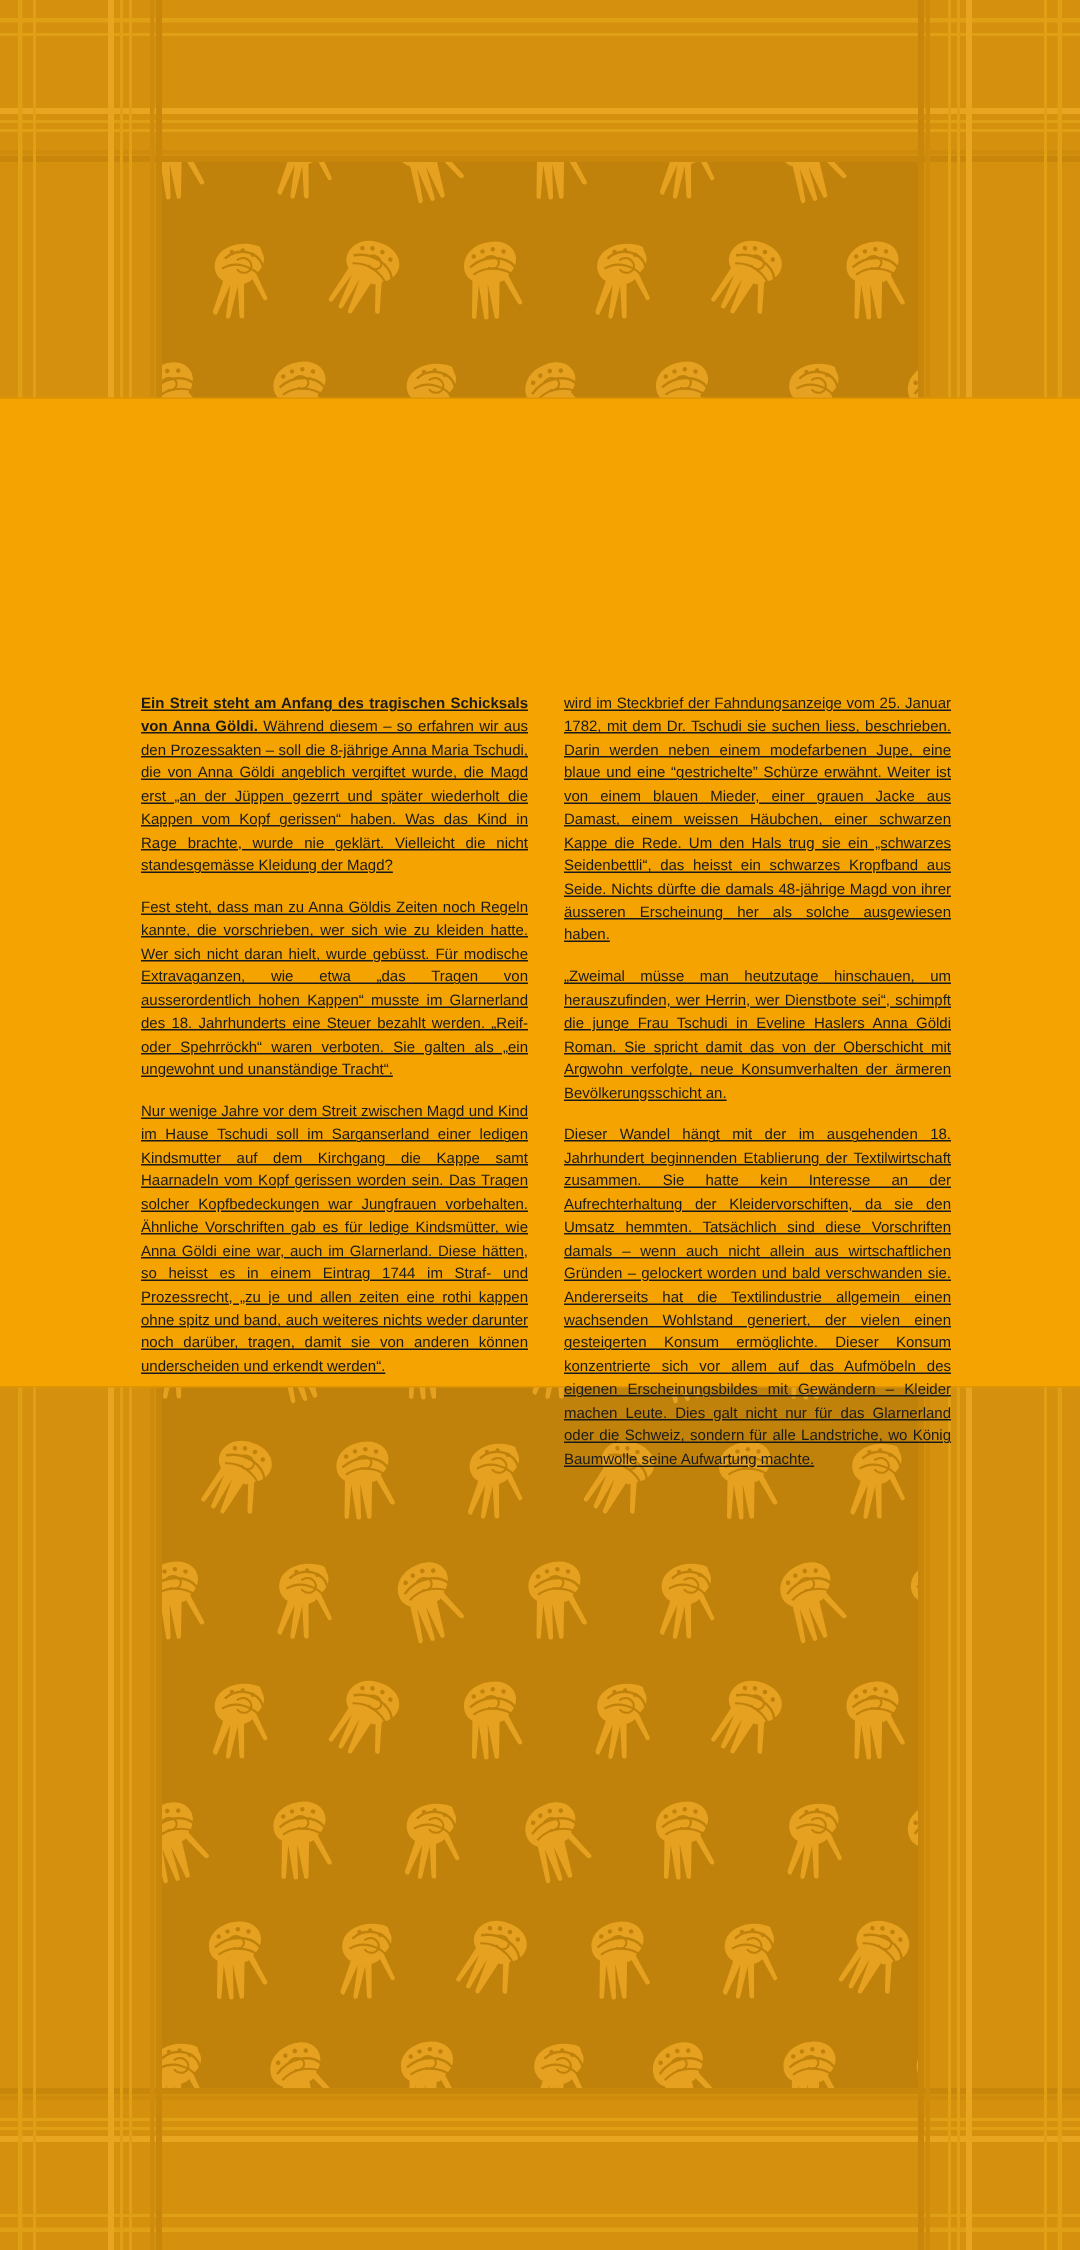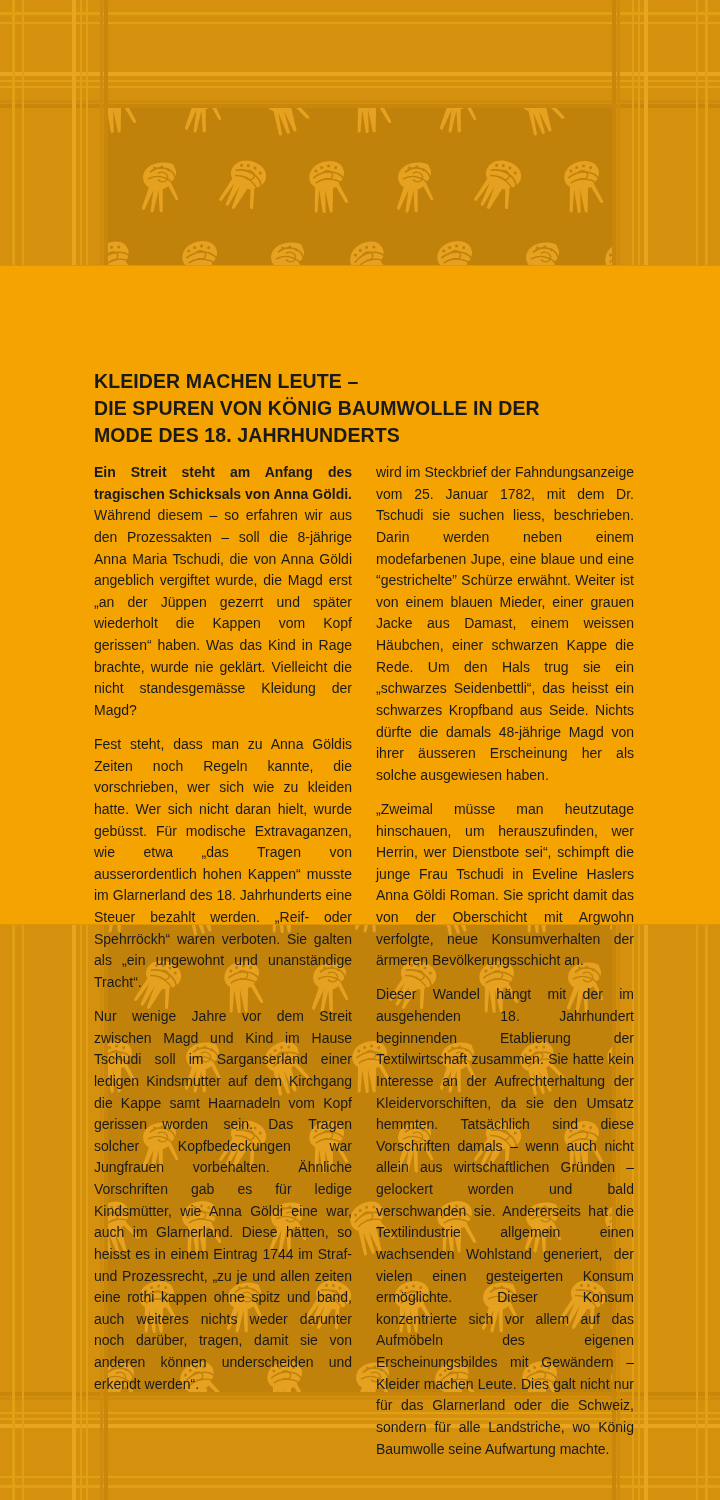--- a/index.html
+++ b/index.html
@@ -110,24 +110,25 @@
     width: 540px;
     display: flex;
     gap: 24px;
   }
   .col {
     width: 258px;
   }
   .para {
     margin: 0 0 12.5px 0;
     color: #1a1a1a;
-    font-size: 14px;
+    font-size: 10px;
     line-height: 1.545;
     text-align: justify;
     hyphens: manual;
+    text-decoration: underline;
   }
   .para:last-child { margin-bottom: 0; }
   .para .lead { font-weight: bold; }
 
   
   .band-edge-top, .band-edge-bottom {
     position: absolute;
     left: 0;
     width: 720px;
     height: 1px;
@@ -1693,25 +1694,20 @@
         <div class="vband" style="left: 100px; width: 3px; background: rgb(207, 140, 12);"></div>
         <div class="vband" style="left: 617px; width: 3px; background: rgb(207, 140, 12);"></div>
         <div class="vband" style="left: 104px; width: 4px; background: rgb(200, 135, 10);"></div>
         <div class="vband" style="left: 612px; width: 4px; background: rgb(200, 135, 10);"></div>
       </div>
   </div>
 
   <div class="content-band">
     <div class="band-edge-top"></div>
 
-    <h1 class="heading">
-      <span class="hline">KLEIDER MACHEN LEUTE –</span>
-      <span class="hline">DIE SPUREN VON KÖNIG BAUMWOLLE IN DER</span>
-      <span class="hline">MODE DES 18. JAHRHUNDERTS</span>
-    </h1>
 
     <div class="columns">
       <div class="col" id="col-left">
           <p class="para"><span class="lead">Ein Streit steht am Anfang des tragischen Schicksals von Anna Göldi.</span> Während diesem – so erfahren wir aus den Prozessakten – soll die 8-jährige Anna Maria Tschudi, die von Anna Göldi angeblich vergiftet wurde, die Magd erst „an der Jüppen gezerrt und später wiederholt die Kappen vom Kopf gerissen“ haben. Was das Kind in Rage brachte, wurde nie geklärt. Vielleicht die nicht standesgemässe Kleidung der Magd?</p>
           <p class="para">Fest steht, dass man zu Anna Göldis Zeiten noch Regeln kannte, die vorschrieben, wer sich wie zu kleiden hatte. Wer sich nicht daran hielt, wurde gebüsst. Für modische Extravaganzen, wie etwa „das Tragen von ausserordentlich hohen Kappen“ musste im Glarnerland des 18. Jahrhunderts eine Steuer bezahlt werden. „Reif- oder Spehrröckh“ waren verboten. Sie galten als „ein ungewohnt und unanständige Tracht“.</p>
           <p class="para">Nur wenige Jahre vor dem Streit zwischen Magd und Kind im Hause Tschudi soll im Sarganserland einer ledigen Kindsmutter auf dem Kirchgang die Kappe samt Haarnadeln vom Kopf gerissen worden sein. Das Tragen solcher Kopfbedeckungen war Jungfrauen vorbehalten. Ähnliche Vorschriften gab es für ledige Kindsmütter, wie Anna Göldi eine war, auch im Glarnerland. Diese hätten, so heisst es in einem Eintrag 1744 im Straf- und Prozessrecht, „zu je und allen zeiten eine rothi kappen ohne spitz und band, auch weiteres nichts weder darunter noch darüber, tragen, damit sie von anderen können underscheiden und erkendt werden“.</p>
         </div>
       <div class="col" id="col-right">
           <p class="para">wird im Steckbrief der Fahndungsanzeige vom 25. Januar 1782, mit dem Dr. Tschudi sie suchen liess, beschrieben. Darin werden neben einem modefarbenen Jupe, eine blaue und eine “gestrichelte” Schürze erwähnt. Weiter ist von einem blauen Mieder, einer grauen Jacke aus Damast, einem weissen Häubchen, einer schwarzen Kappe die Rede. Um den Hals trug sie ein „schwarzes Seidenbettli“, das heisst ein schwarzes Kropfband aus Seide. Nichts dürfte die damals 48-jährige Magd von ihrer äusseren Erscheinung her als solche ausgewiesen haben.</p>
           <p class="para">„Zweimal müsse man heutzutage hinschauen, um herauszufinden, wer Herrin, wer Dienstbote sei“, schimpft die junge Frau Tschudi in Eveline Haslers Anna Göldi Roman. Sie spricht damit das von der Oberschicht mit Argwohn verfolgte, neue Konsumverhalten der ärmeren Bevölkerungsschicht an.</p>

